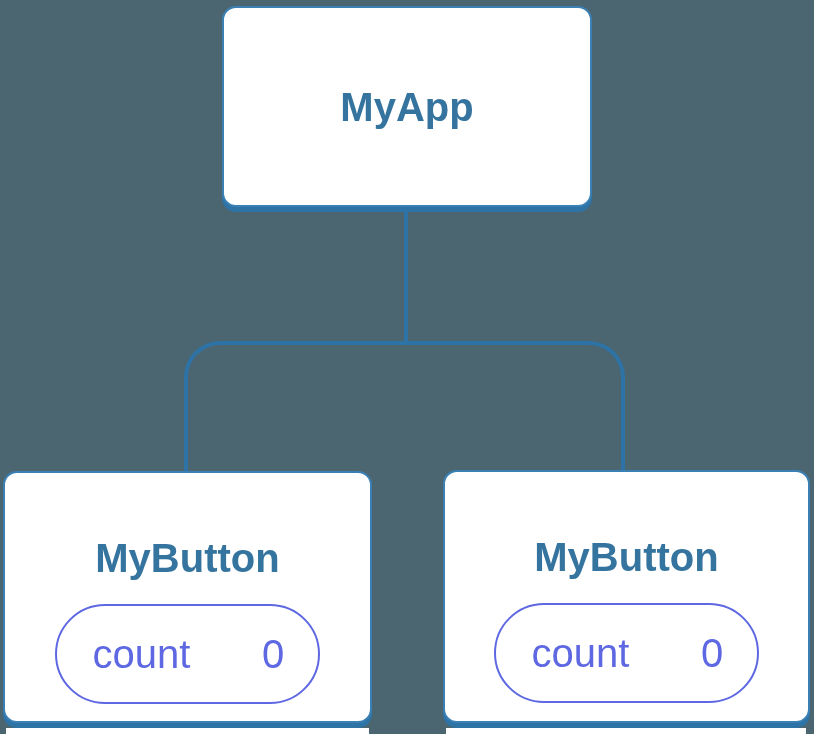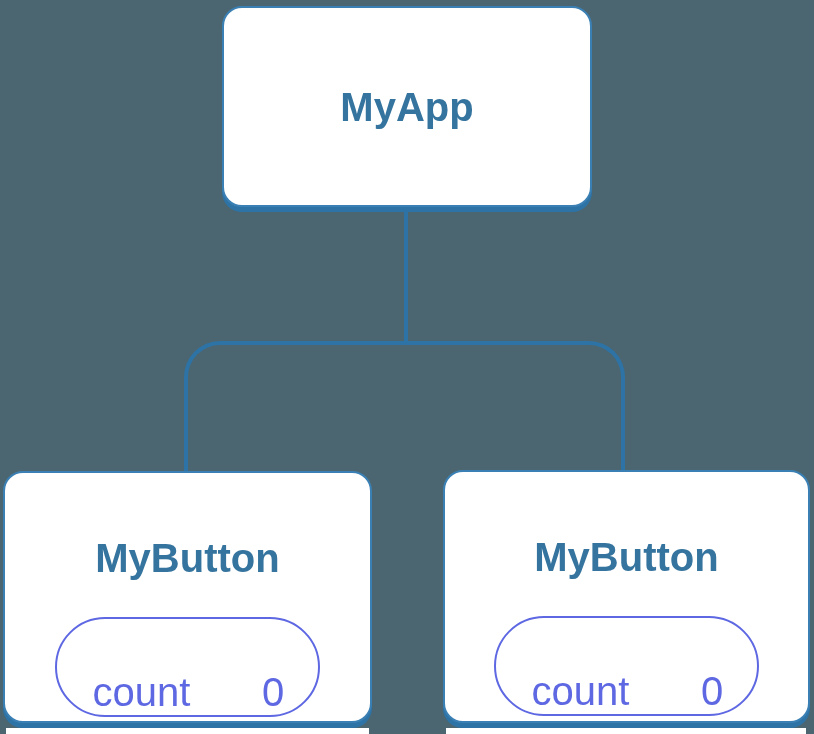--- a/index.html
+++ b/index.html
@@ -35,21 +35,21 @@
     border: 4px solid #2E73A6;
     border-bottom: none;
     border-radius: 36px 36px 0 0;
   }
 
   
   .node {
     position: absolute;
     background: #FFFFFF;
     border: 2px solid #3B80B4;
-    border-radius: 20px;
+    border-radius: 14px;
     box-shadow: 0 5px 0 #2E73A6;
   }
   .node-label {
     color: #35749E;
     font-size: 40px;
     font-weight: 600;
     line-height: 48px;
     white-space: nowrap;
   }
 
@@ -77,27 +77,27 @@
   }
   .node-child-right {
     left: 443px;
     top: 470px;
     width: 367px;
     height: 253px;
   }
 
   
   .pill {
-    margin-top: 35px;
+    margin-top: 22px;
     width: 265px;
     height: 100px;
     border: 2px solid #5E68E2;
     border-radius: 50px;
     display: flex;
-    align-items: flex-end;
+    align-items: center;
     overflow: hidden;
     background: #FFFFFF;
   }
   .pill-key {
     flex: 1;
     display: flex;
     align-items: center;
     justify-content: center;
     color: #5E68E2;
     font-size: 40px;

